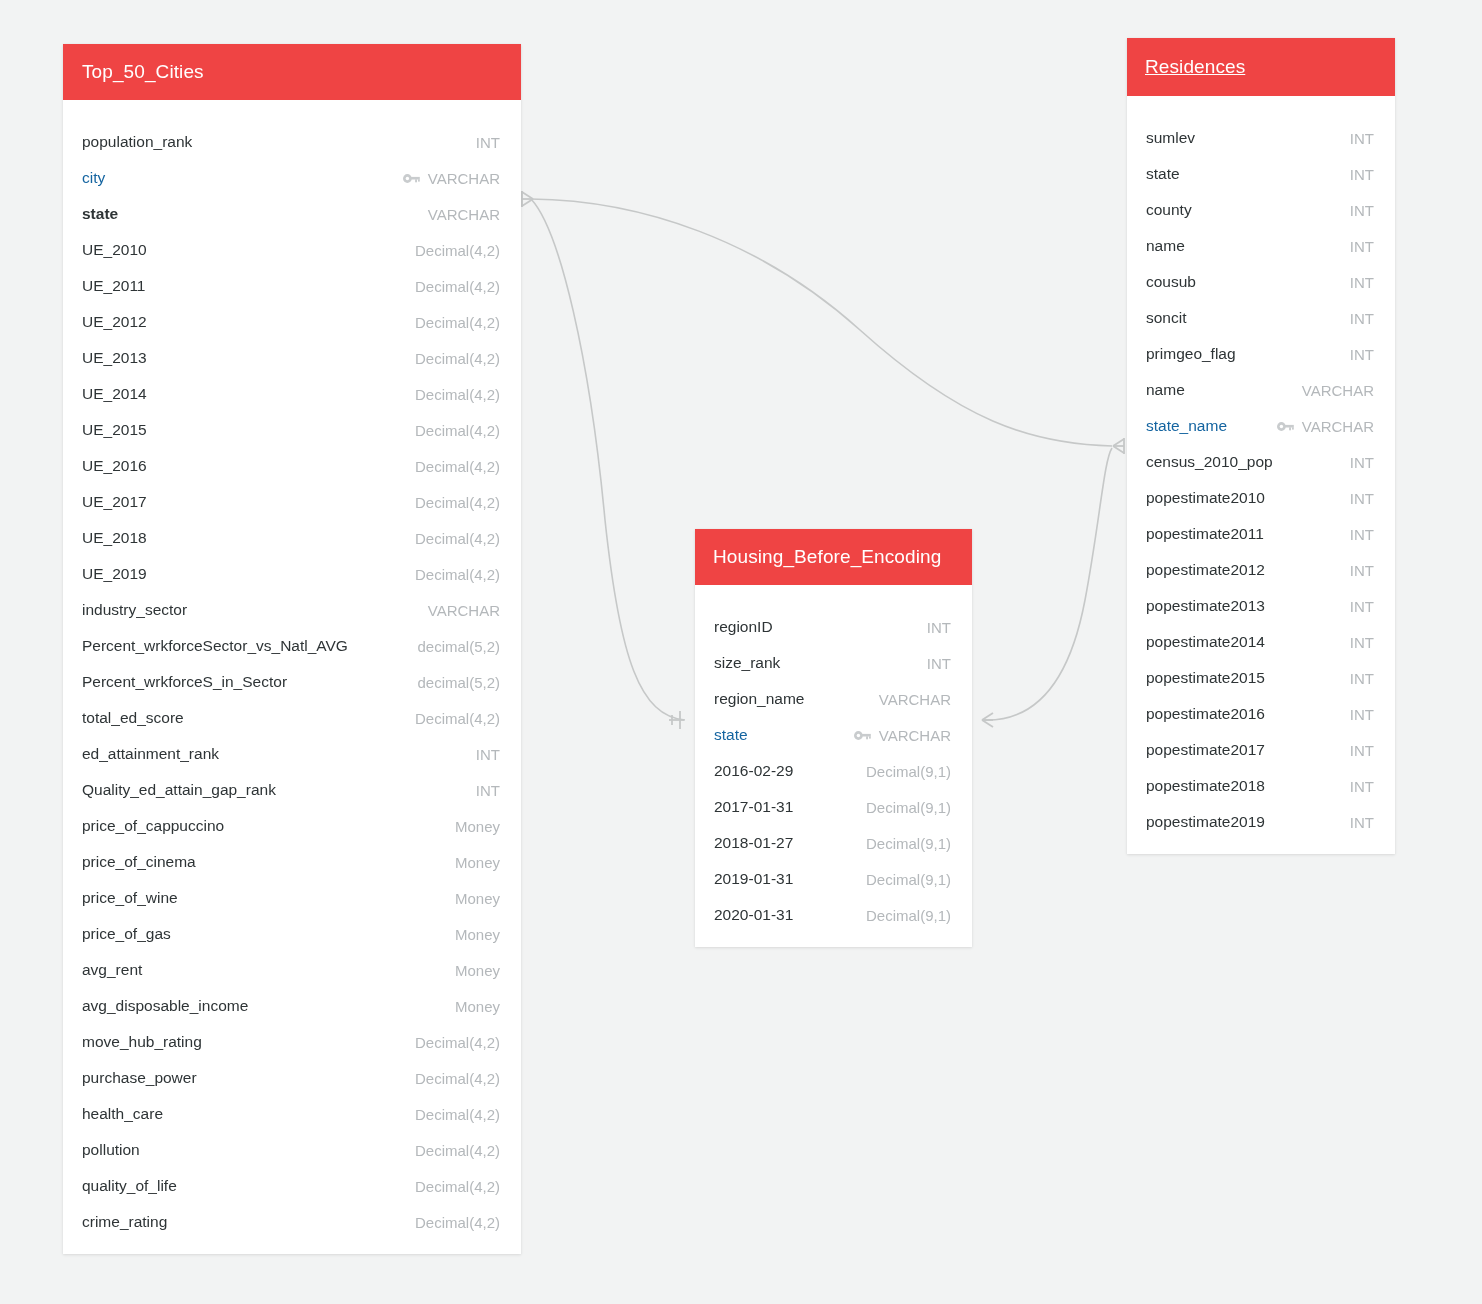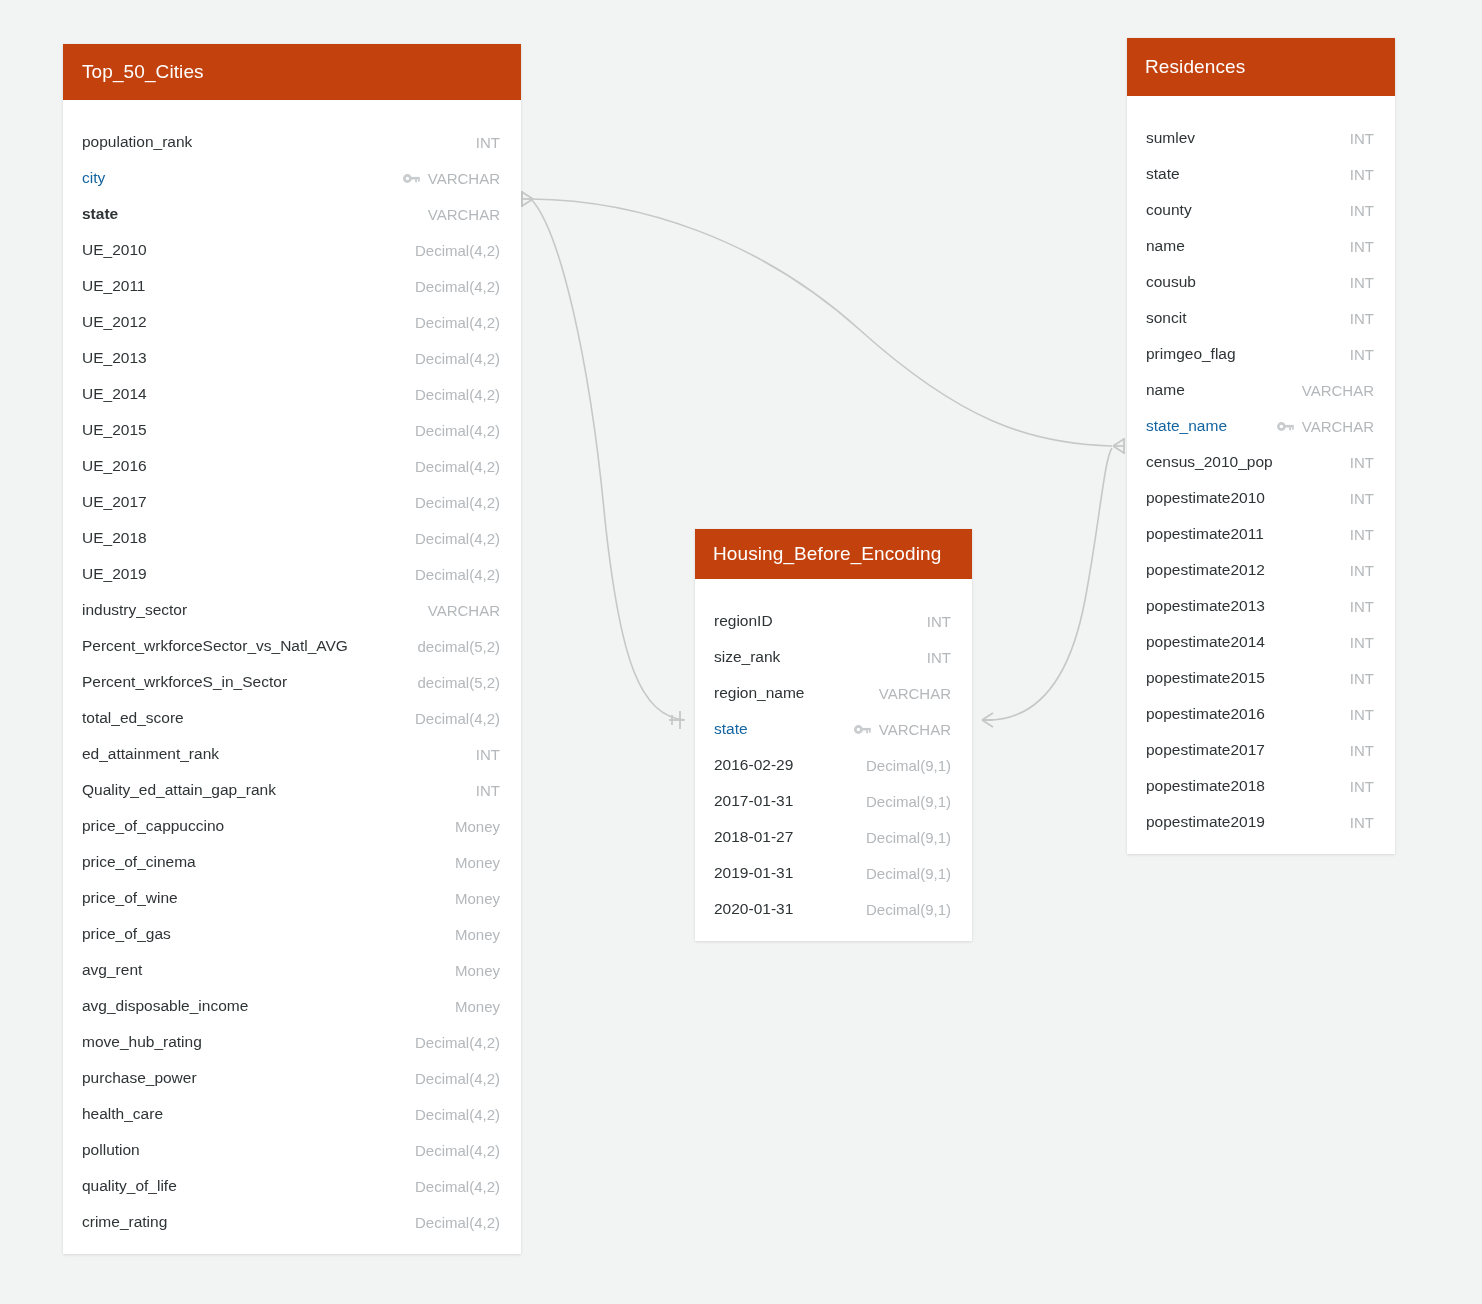--- a/index.html
+++ b/index.html
@@ -34,21 +34,21 @@
   }
 
   .entity {
     position: absolute;
     background: #ffffff;
     z-index: 2;
     box-shadow: 0 1px 3px rgba(0,0,0,0.10), 0 0 1px rgba(0,0,0,0.06);
   }
 
   .entity-header {
-    background: #c2410c;
+    background: #ef4444;
     color: #ffffff;
     font-size: 19px;
     letter-spacing: 0.1px;
     display: flex;
     align-items: center;
   }
 
   .entity-body {
     padding: 24px 0 14px 0;
   }
@@ -108,32 +108,33 @@
     height: 56px;
     padding-left: 19px;
   }
 
   #entity-housing_before_encoding {
     left: 695px;
     top: 529px;
     width: 277px;
   }
   #entity-housing_before_encoding .entity-header {
-    height: 50px;
+    height: 56px;
     padding-left: 18px;
   }
 
   #entity-residences {
     left: 1127px;
     top: 38px;
     width: 268px;
   }
   #entity-residences .entity-header {
     height: 58px;
     padding-left: 18px;
+    text-decoration: underline;
   }
 </style>
 </head>
 <body>
 
 <div id="canvas">
 
   <svg id="relations" viewBox="0 0 1482 1304" width="1482" height="1304" xmlns="http://www.w3.org/2000/svg">
     <g id="relation-paths" fill="none" stroke="#c6c8c8" stroke-width="1.6">
         <path d="M 531 199 C 640 200 760 240 860 330 C 960 420 1030 444 1112 446"></path>

